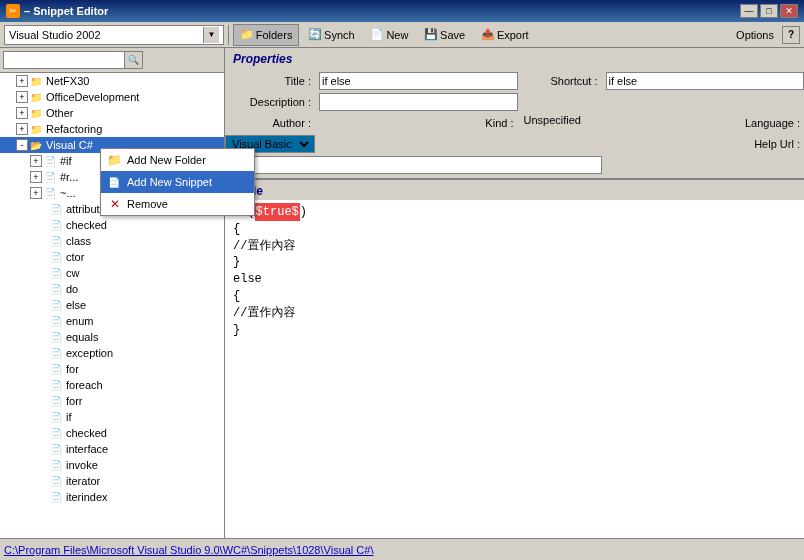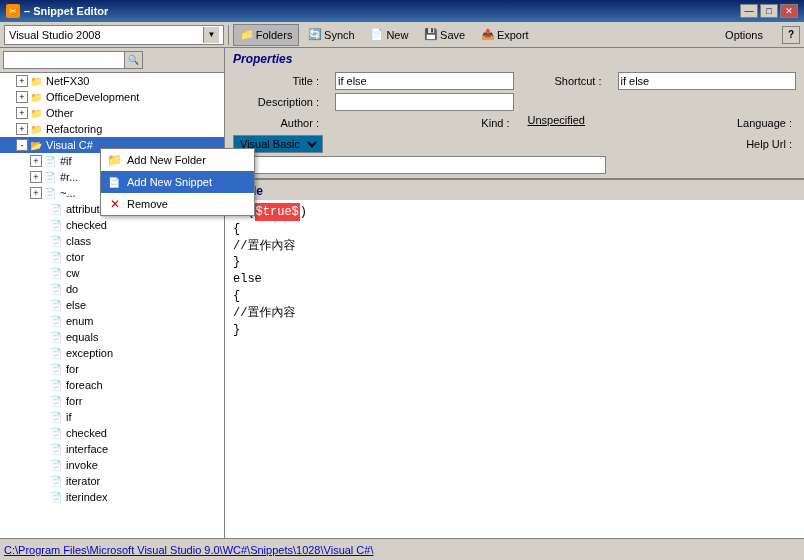--- a/index.html
+++ b/index.html
@@ -94,21 +94,21 @@
     }
     .separator-v {
       width: 1px;
       height: 20px;
       background: #808080;
       margin: 0 2px;
     }
     .toolbar-right {
       display: flex;
       align-items: center;
-      gap: 12px;
+      gap: 1px;
       margin-left: auto;
     }
     .tb-btn {
       height: 22px;
       padding: 0 6px;
       background: #d4d0c8;
       border: 1px solid transparent;
       cursor: pointer;
       display: flex;
       align-items: center;
@@ -281,22 +281,22 @@
     .section-header {
       font-size: 12px;
       font-weight: bold;
       padding: 4px 8px 2px;
       color: #000080;
       font-style: italic;
     }
     .prop-grid {
       display: grid;
       grid-template-columns: 90px 1fr 80px 1fr;
-      gap: 3px 12px;
-      padding: 4px 8px;
+      gap: 3px 4px;
+      padding: 4px 0;
       align-items: center;
     }
     .prop-label {
       text-align: right;
       color: black;
       font-size: 11px;
       padding-right: 4px;
     }
     .prop-input {
       height: 18px;
@@ -305,21 +305,20 @@
       font-size: 11px;
       padding: 0 2px;
       width: 100%;
     }
     .prop-input-readonly {
       height: 18px;
       background: transparent;
       font-size: 11px;
       padding: 0 2px;
       border: none;
-      text-decoration: underline;
     }
     .prop-select {
       height: 18px;
       border: 1px solid #808080;
       background: #0369a1;
       font-size: 11px;
       display: flex;
       align-items: center;
       justify-content: space-between;
       padding: 0 2px;
@@ -392,21 +391,21 @@
   </div>
   <div class="title-controls">
     <div class="title-btn">—</div>
     <div class="title-btn">□</div>
     <div class="title-btn close">✕</div>
   </div>
 </div>
 
 <div class="toolbar-area">
   <div class="dropdown-combo">
-    <span>Visual Studio 2008</span>
+    <span>Visual Studio 2002</span>
     <div class="dropdown-arrow">▼</div>
   </div>
   <div class="separator-v"></div>
   <div class="tb-btn tb-btn-active">
     <span>📁</span>
     <span>Folders</span>
   </div>
   <div class="tb-btn">
     <span>🔄</span>
     <span>Synch</span>

